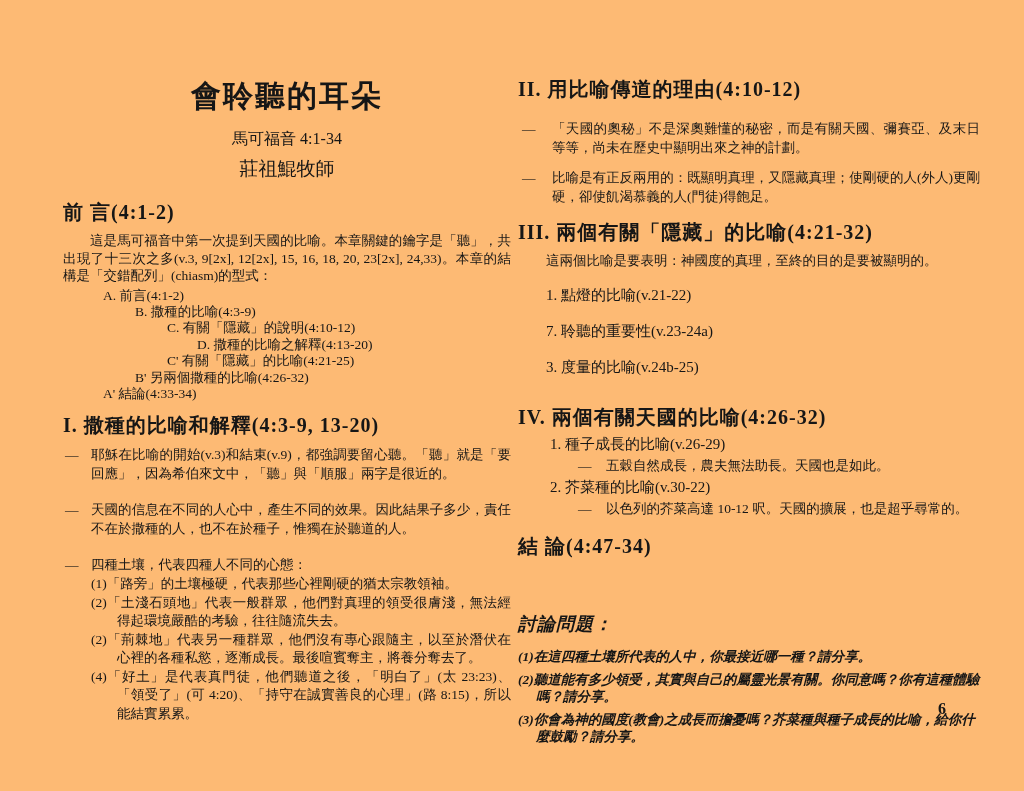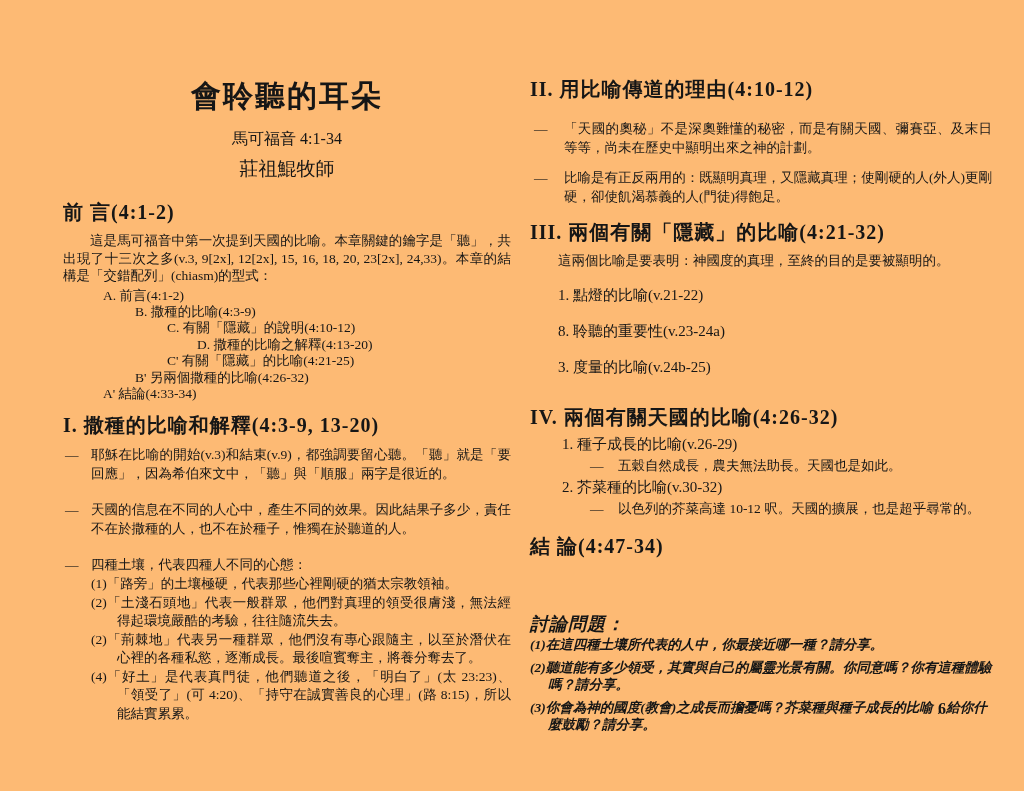--- a/index.html
+++ b/index.html
@@ -14,21 +14,21 @@
     background: #fdba74;
     color: #161616;
     font-family: Liberation Serif, serif;
     overflow: hidden;
   }
   .col {
     position: absolute;
     top: 0;
   }
   .col-left  { left: 63px;  width: 448px; }
-  .col-right { left: 530px; width: 462px; }
+  .col-right { left: 518px; width: 462px; }
 
   
   .doc-title {
     margin-top: 76px;
     text-align: center;
     font-size: 30px;
     font-weight: bold;
     letter-spacing: 2px;
   }
   .doc-subtitle {
@@ -139,21 +139,21 @@
     letter-spacing: 1px;
   }
   .question {
     margin-top: 5px;
     padding-left: 18px;
     text-indent: -18px;
     font-size: 13.5px;
     line-height: 17.5px;
     font-weight: bold;
   }
-  .q1 { margin-top: 0; }
+  .q1 { margin-top: 12px; }
 
   .page-number {
     position: absolute;
     left: 938px;
     top: 700px;
     font-size: 16px;
     font-weight: bold;
   }
 </style>
 </head>
@@ -213,30 +213,30 @@
       <div class="btext">「天國的奧秘」不是深奧難懂的秘密，而是有關天國、彌賽亞、及末日等等，尚未在歷史中顯明出來之神的計劃。</div>
     </div>
     <div class="r-bullet rb2">
       <span class="dash">—</span>
       <div class="btext">比喻是有正反兩用的：既顯明真理，又隱藏真理；使剛硬的人(外人)更剛硬，卻使飢渴慕義的人(門徒)得飽足。</div>
     </div>
 
     <div class="big-heading sec3-heading">III. 兩個有關「隱藏」的比喻(4:21-32)</div>
     <div class="sec3-intro">這兩個比喻是要表明：神國度的真理，至終的目的是要被顯明的。</div>
     <div class="outline-item">1. 點燈的比喻(v.21-22)</div>
-    <div class="outline-item">8. 聆聽的重要性(v.23-24a)</div>
+    <div class="outline-item">7. 聆聽的重要性(v.23-24a)</div>
     <div class="outline-item">3. 度量的比喻(v.24b-25)</div>
 
     <div class="big-heading sec4-heading">IV. 兩個有關天國的比喻(4:26-32)</div>
     <div class="parable-title">1. 種子成長的比喻(v.26-29)</div>
     <div class="parable-note">
       <span class="dash">—</span>
       <div>五穀自然成長，農夫無法助長。天國也是如此。</div>
     </div>
-    <div class="parable-title">2. 芥菜種的比喻(v.30-32)</div>
+    <div class="parable-title">2. 芥菜種的比喻(v.30-22)</div>
     <div class="parable-note">
       <span class="dash">—</span>
       <div>以色列的芥菜高達 10-12 呎。天國的擴展，也是超乎尋常的。</div>
     </div>
 
     <div class="big-heading conclusion-heading">結 論(4:47-34)</div>
 
     <div class="discussion">
       <div class="discussion-heading">討論問題：</div>
       <div class="question q1">(1)在這四種土壤所代表的人中，你最接近哪一種？請分享。</div>

